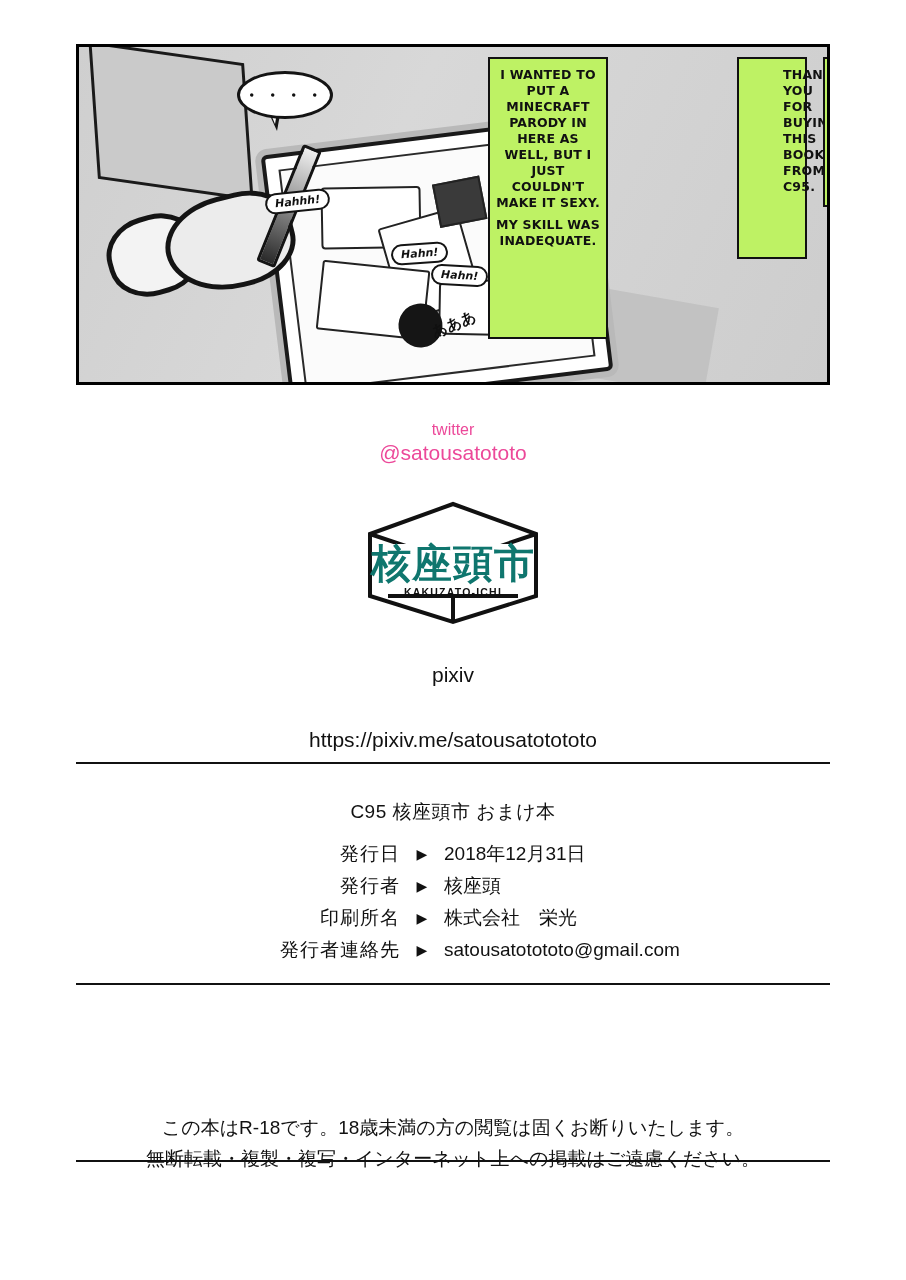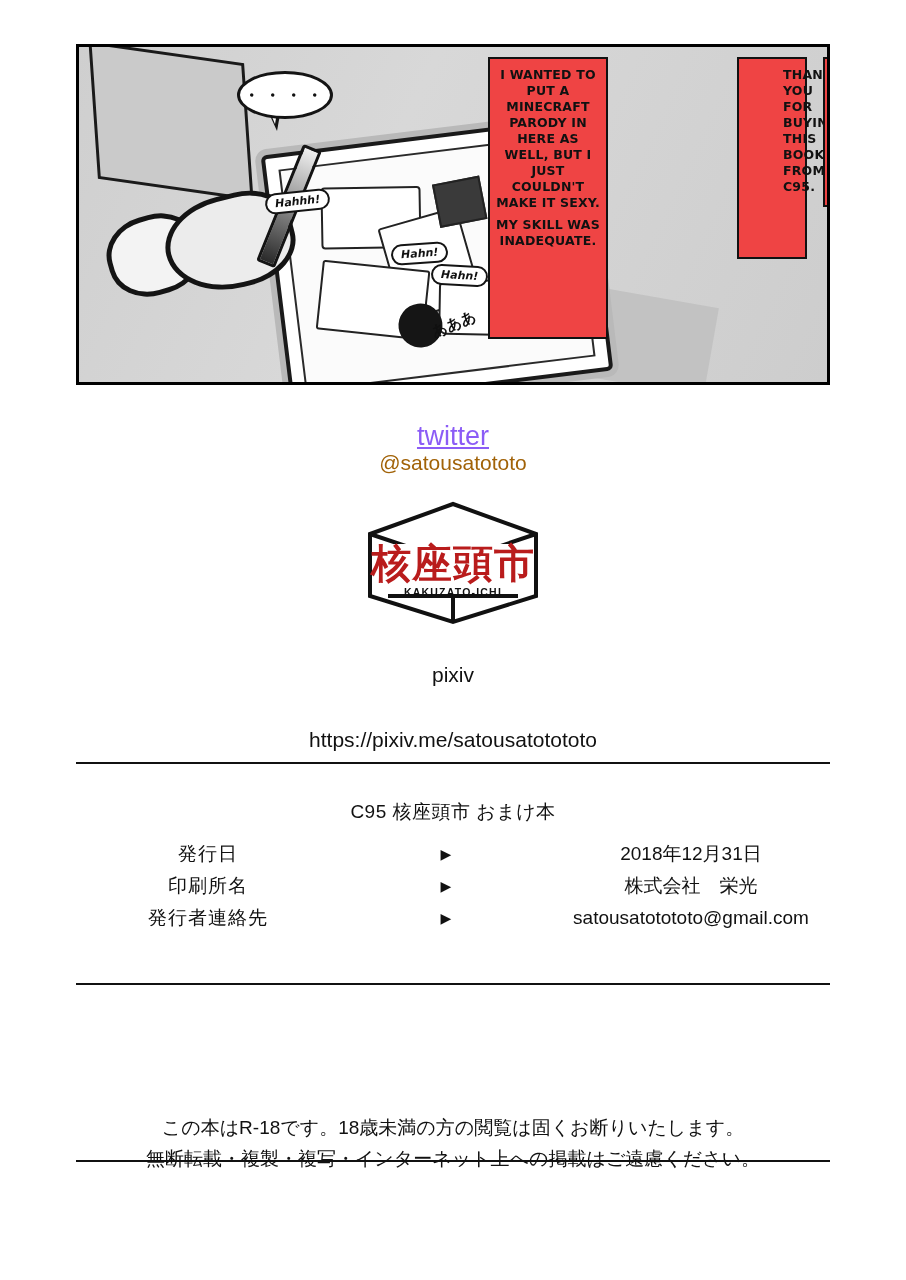--- a/index.html
+++ b/index.html
@@ -194,21 +194,21 @@
     top: 60px;
     width: 0; height: 0;
     border-left: 7px solid transparent;
     border-right: 3px solid transparent;
     border-top: 17px solid #ffffff;
   }
 
   
   .textbox {
     position: absolute;
-    background: #ef4444;
+    background: #bef264;
     border: 2px solid #111111;
     box-sizing: border-box;
     font-family: "DejaVu Sans", sans-serif;
     font-weight: bold;
     font-size: 12.5px;
     line-height: 1.28;
     text-align: center;
     letter-spacing: 0.2px;
     padding: 8px 5px;
   }
@@ -236,28 +236,27 @@
 
   
   .center-text {
     position: absolute;
     width: 100%;
     left: 0;
     text-align: center;
   }
   .twitter-label {
     top: 421px;
-    font-size: 27px;
-    color: #8b5cf6;
-    text-decoration: underline;
+    font-size: 16px;
+    color: #ec4899;
   }
   .twitter-handle {
-    top: 451px;
+    top: 441px;
     font-size: 21px;
-    color: #a16207;
+    color: #ec4899;
   }
 
   
   .logo-wrap {
     position: absolute;
     left: 50%;
     top: 498px;
     transform: translateX(-50%);
     width: 186px;
     height: 130px;
@@ -265,21 +264,21 @@
   .logo-text {
     position: absolute;
     left: 0;
     top: 38px;
     width: 100%;
     text-align: center;
     font-family: "DejaVu Sans", sans-serif;
     font-size: 40px;
     font-weight: bold;
     letter-spacing: 1px;
-    color: #b91c1c;
+    color: #0f766e;
   }
   .logo-sub {
     position: absolute;
     left: 0;
     top: 88px;
     width: 100%;
     text-align: center;
     font-size: 10.5px;
     font-weight: bold;
     letter-spacing: 1.2px;
@@ -315,23 +314,22 @@
 
   .info-table {
     position: absolute;
     left: 0;
     top: 838px;
     width: 100%;
     border-collapse: collapse;
     font-size: 19px;
   }
   .info-table td {
-    padding: 3px 8px;
+    padding: 3px 0;
     vertical-align: middle;
-    text-align: center;
   }
   .it-label {
     text-align: right;
     width: 400px;
     padding-right: 0;
     letter-spacing: 1px;
   }
   .it-arrow {
     text-align: center;
     width: 44px;
@@ -418,20 +416,25 @@
 <div class="rule" id="rule-1"></div>
 
 <div class="center-text colophon-title">C95 核座頭市 おまけ本</div>
 
 <table class="info-table">
   <tbody>
     <tr>
       <td class="it-label">発行日</td>
       <td class="it-arrow">▶</td>
       <td class="it-value">2018年12月31日</td>
+    </tr>
+    <tr>
+      <td class="it-label">発行者</td>
+      <td class="it-arrow">▶</td>
+      <td class="it-value">核座頭</td>
     </tr>
     <tr>
       <td class="it-label">印刷所名</td>
       <td class="it-arrow">▶</td>
       <td class="it-value">株式会社　栄光</td>
     </tr>
     <tr>
       <td class="it-label">発行者連絡先</td>
       <td class="it-arrow">▶</td>
       <td class="it-value">satousatotototo@gmail.com</td>

